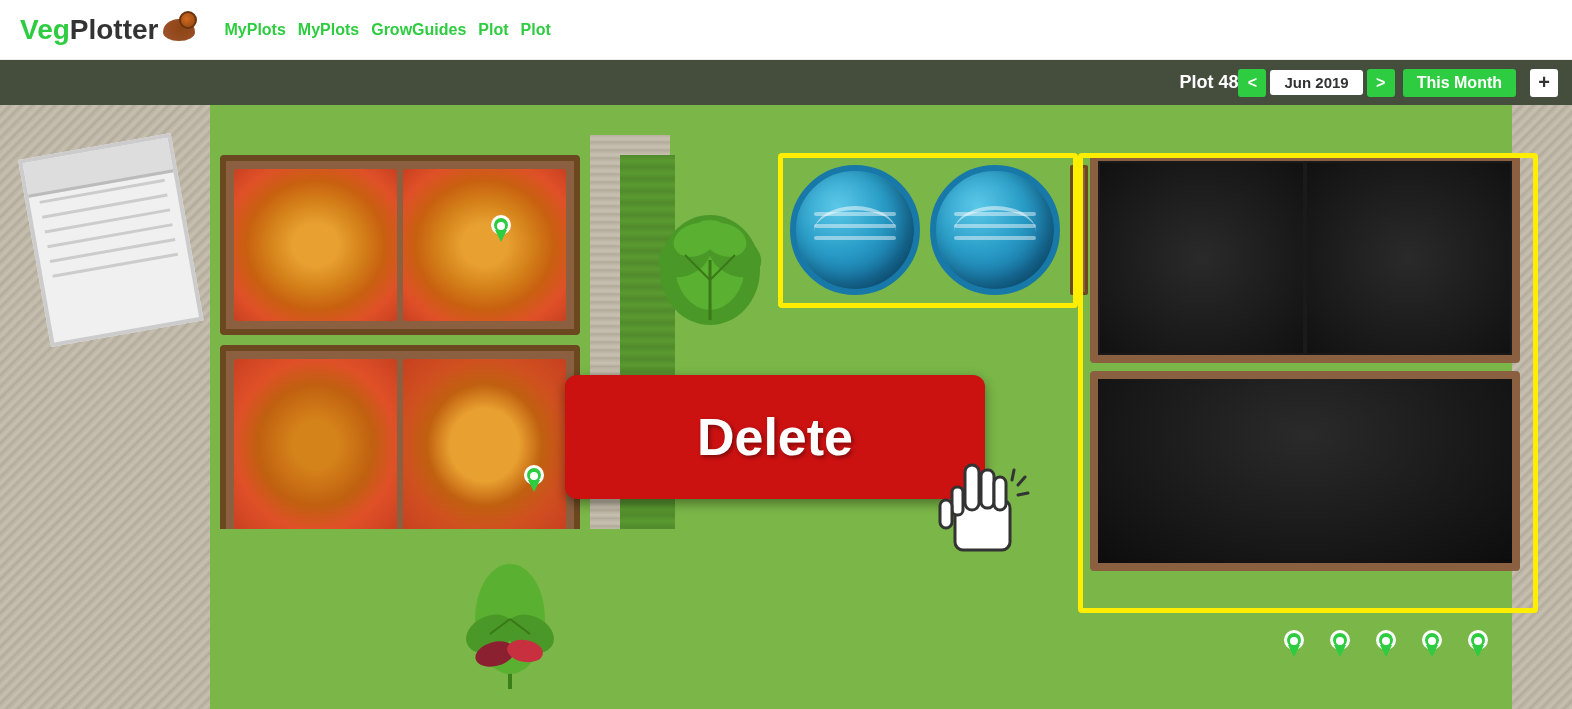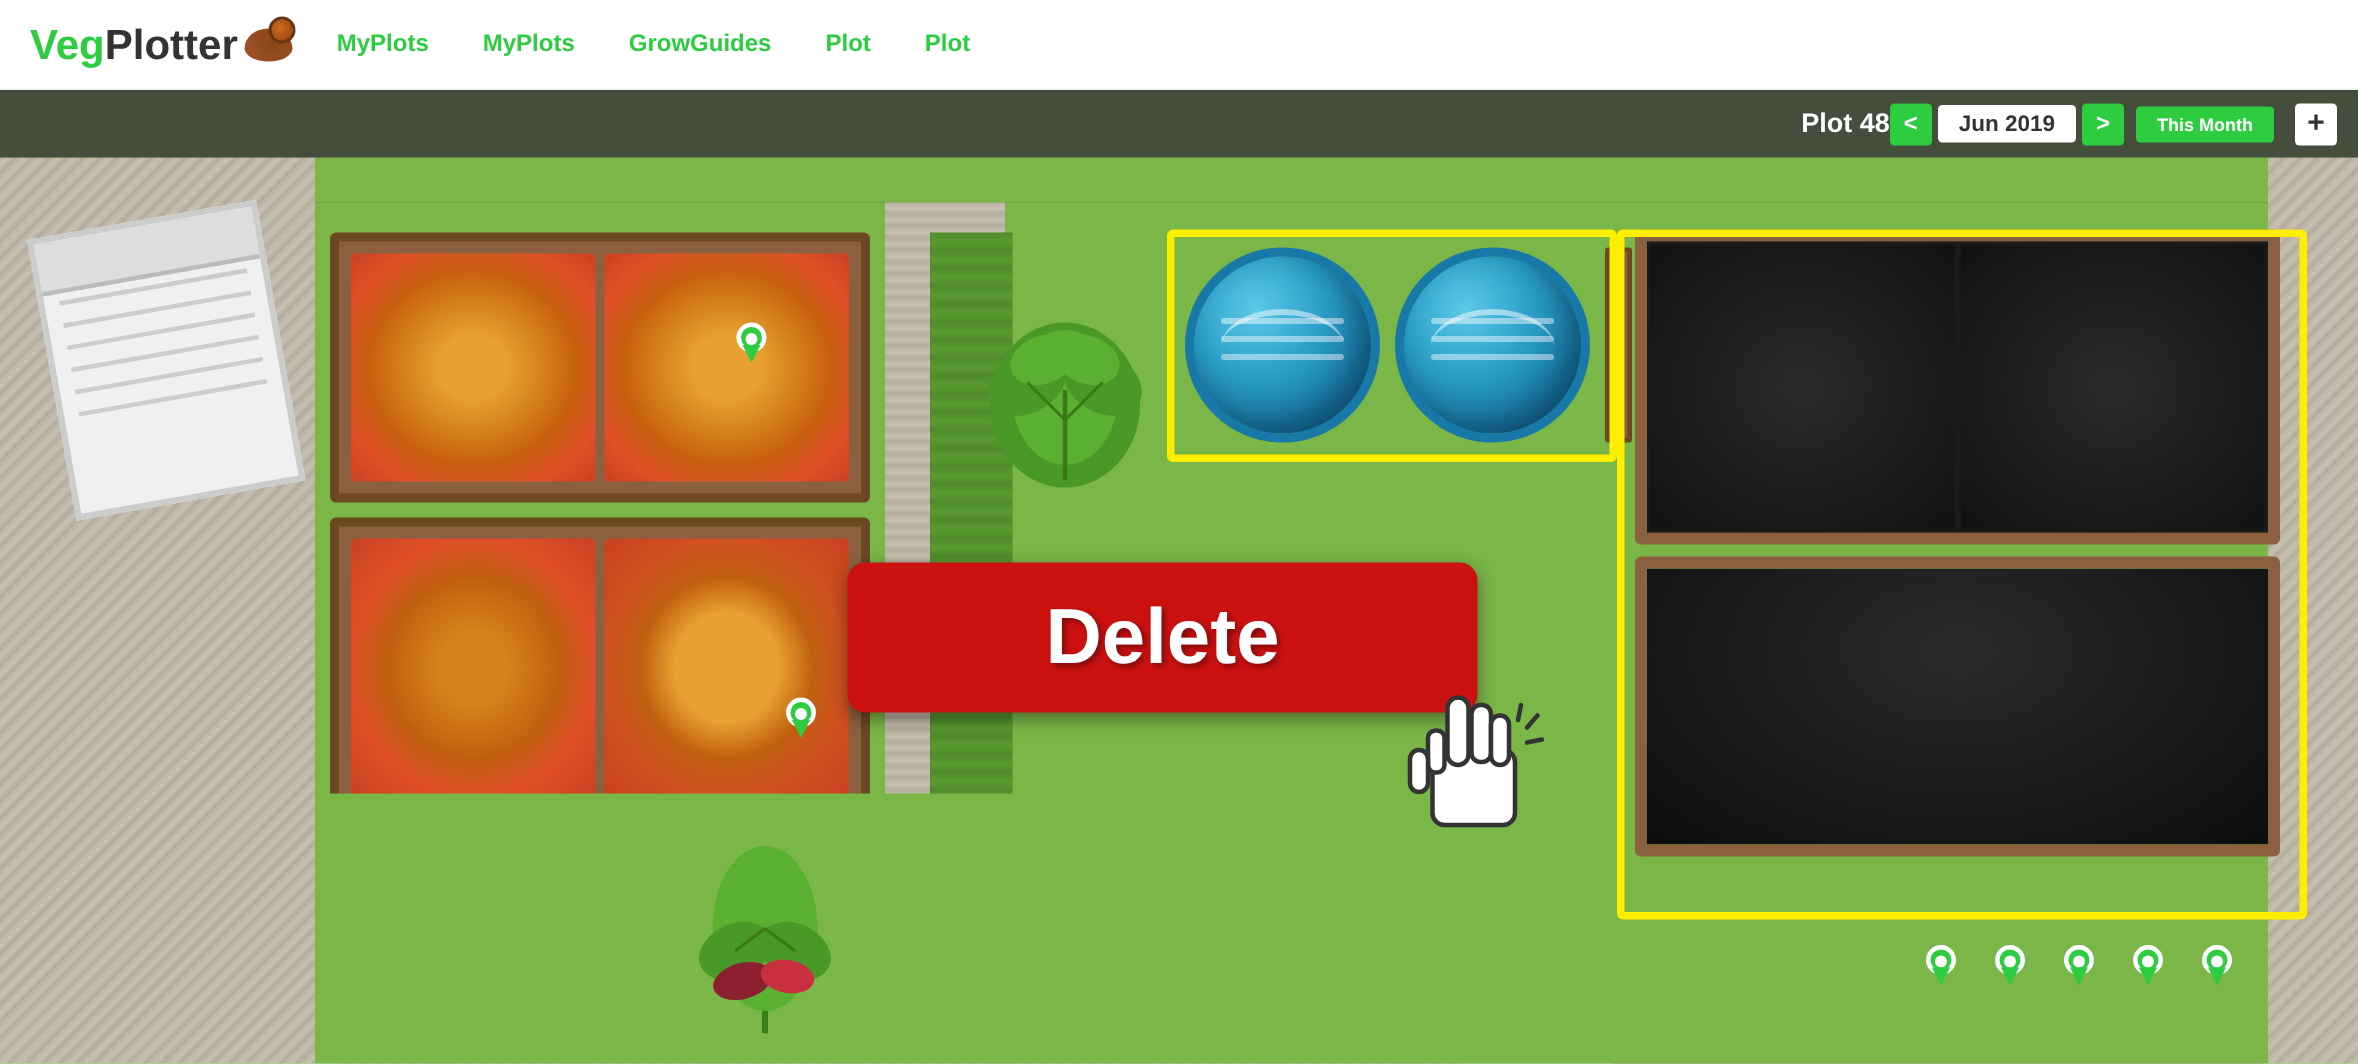--- a/index.html
+++ b/index.html
@@ -30,21 +30,21 @@
     }
     .logo-snail::after {
       content: '';
       position: absolute;
       width: 14px; height: 14px;
       background: radial-gradient(circle at 40% 40%, #d2691e, #8B4513);
       border-radius: 50%;
       top: -8px; right: -2px;
       border: 2px solid #6b3410;
     }
-    nav { display: flex; gap: 36px; }
+    nav { display: flex; gap: 12px; }
     nav a {
       color: #2ecc40; font-size: 16px; text-decoration: none; font-weight: 600;
       cursor: pointer;
     }
 
     
     #plot-area {
       position: relative;
       width: 1572px;
       height: 649px;
@@ -94,21 +94,21 @@
       padding: 4px 14px;
       border-radius: 3px;
       min-width: 90px;
       text-align: center;
     }
     #this-month-btn {
       background: #2ecc40;
       color: #fff;
       border: none;
       padding: 5px 14px;
-      font-size: 12px;
+      font-size: 16px;
       font-weight: bold;
       cursor: pointer;
       border-radius: 3px;
       margin-left: 4px;
     }
     #plus-btn {
       background: #fff;
       color: #333;
       border: none;
       width: 28px; height: 28px;
@@ -292,21 +292,21 @@
       border: 5px solid #ffee00;
       border-radius: 4px;
       z-index: 6;
       pointer-events: none;
     }
 
     
     .delete-btn {
       position: absolute;
       top: 270px; left: 565px;
-      width: 420px; height: 100px;
+      width: 420px; height: 124px;
       background: #cc1111;
       border: none;
       border-radius: 12px;
       color: #fff;
       font-size: 52px;
       font-weight: bold;
       cursor: pointer;
       z-index: 20;
       display: flex; align-items: center; justify-content: center;
       box-shadow: 0 4px 12px rgba(0,0,0,0.4);

